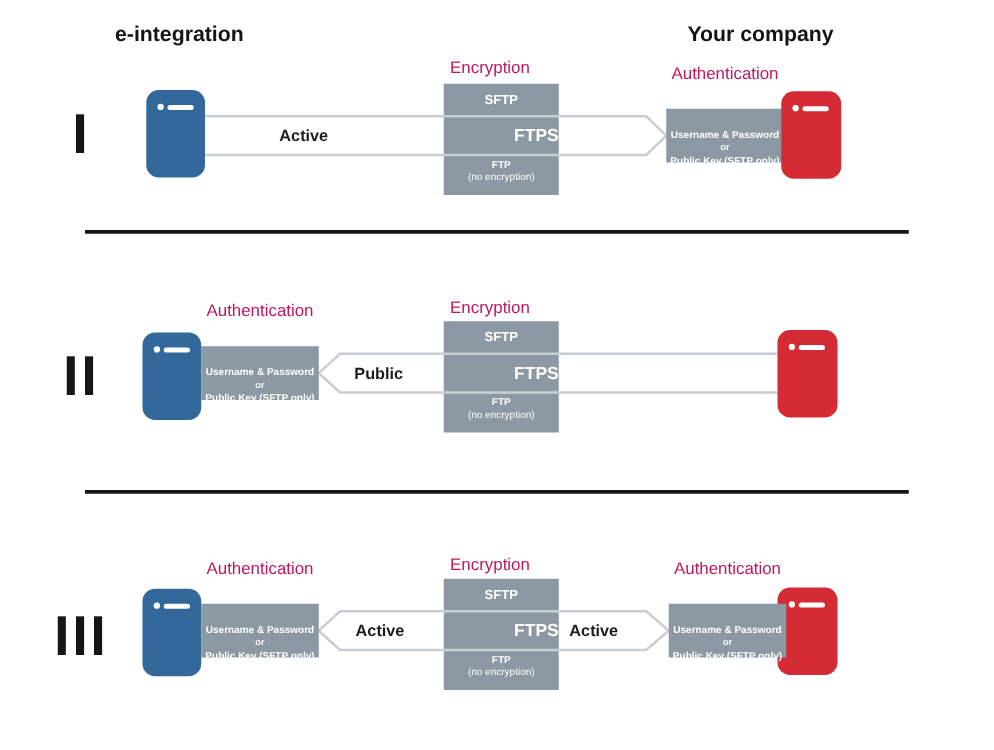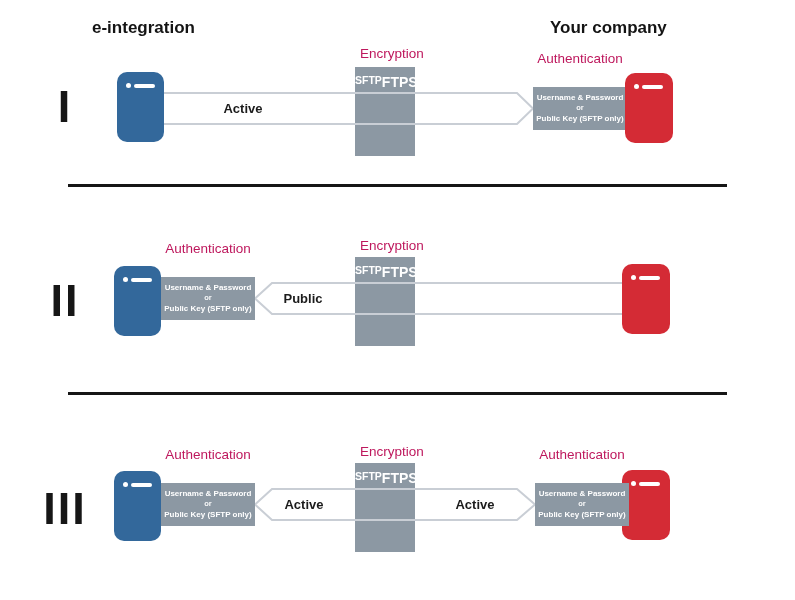--- a/index.html
+++ b/index.html
@@ -27,31 +27,31 @@
   }
   .server.blue{background:var(--c-blue_server,#33689B);}
   .server.red{background:var(--c-red_server,#D42B35);width:48px;}
   .server .dot{
     position:absolute;left:9px;top:11px;width:5px;height:5px;border-radius:50%;background:#fff;
   }
   .server .bar{
     position:absolute;left:17px;top:11.5px;width:21px;height:4px;border-radius:2px;background:#fff;
   }
   .enc-box{
-    width:60px;height:89px;background:var(--c-gray_box,#8C98A3);z-index:1;
-    display:flex;color:#fff;text-align:center;
+    width:92px;height:89px;background:var(--c-gray_box,#8C98A3);z-index:1;
+    display:flex;flex-direction:column;color:#fff;text-align:center;
   }
   .enc-s1{height:26px;line-height:26px;font-size:10.5px;font-weight:bold;}
   .enc-s2{height:31px;line-height:31px;font-size:14px;font-weight:bold;text-align:right;}
   .enc-s3{height:32px;padding-top:2px;box-sizing:border-box;}
   .enc-s3 .l1{font-size:8px;font-weight:bold;line-height:11px;}
-  .enc-s3 .l2{font-size:8px;font-weight:bold;line-height:10px;}
+  .enc-s3 .l2{font-size:8px;font-weight:normal;line-height:10px;}
   .auth-box{
     width:94px;height:43px;background:var(--c-gray_box,#8C98A3);color:#fff;text-align:center;
-    padding-top:5px;box-sizing:border-box;z-index:5;
+    padding-top:15px;box-sizing:border-box;z-index:5;
   }
   .auth-box.under{z-index:3;}
   .auth-box .a1,.auth-box .a3{font-size:8px;font-weight:bold;line-height:11px;white-space:nowrap;}
   .auth-box .a2{font-size:7.5px;font-weight:700;line-height:10px;opacity:.95;}
   .server.top{z-index:6;}
   #lines{position:absolute;left:0;top:0;z-index:2;pointer-events:none;}
   #lines path{stroke:var(--c-line,#C9CED5);stroke-width:2;fill:none;}
 </style>
 </head>
 <body>

